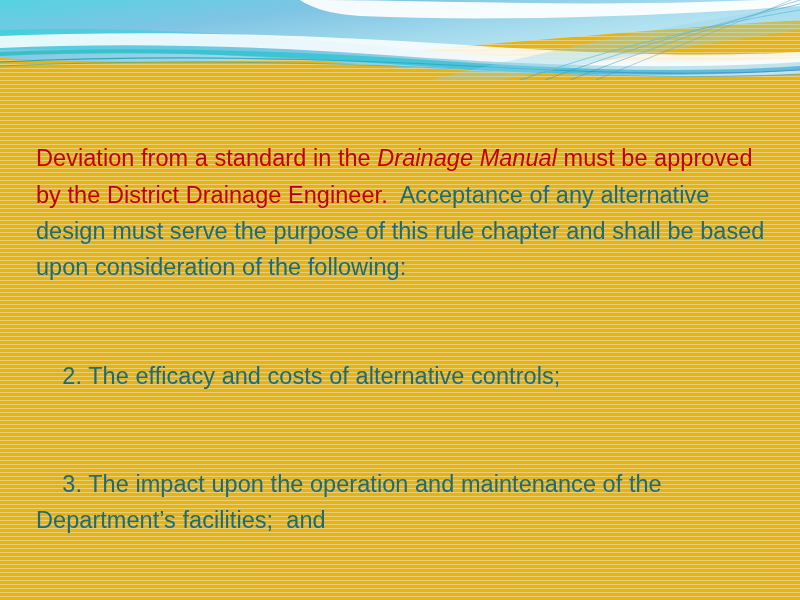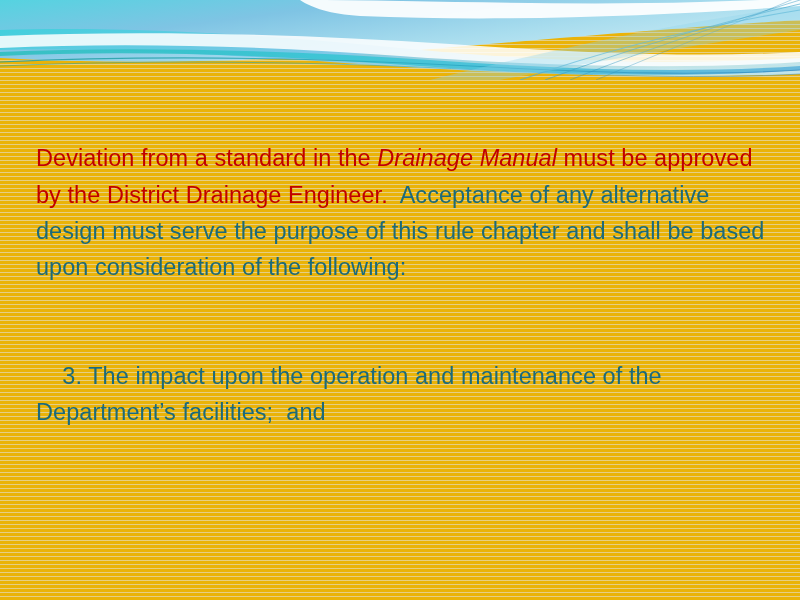--- a/index.html
+++ b/index.html
@@ -113,17 +113,18 @@
       <path d="M545,80 C625,50 712,24 800,4" fill="none" stroke="#3AA0C6" stroke-width="1" opacity="0.6"></path>
       <path d="M570,80 C650,48 735,20 800,0" fill="none" stroke="#2E95BE" stroke-width="0.9" opacity="0.5"></path>
       <path d="M596,80 C676,46 756,16 800,-4" fill="none" stroke="#2A8FBB" stroke-width="0.8" opacity="0.45"></path>
 
       <path d="M430,80 C560,48 680,22 800,6 L800,30 C700,44 590,62 500,80 Z" fill="#8FD4EA" opacity="0.35"></path>
     </svg>
   </div>
 
   <div class="body-text">
     <p class="para"><span class="red">Deviation from a standard in the </span><span class="red-italic">Drainage Manual</span><span class="red"> must be approved by the District Drainage Engineer.</span><span>  Acceptance of any alternative design must serve the purpose of this rule chapter and shall be based upon consideration of the following:</span></p>
+    <p class="para">    2. The efficacy and costs of alternative controls;</p>
     <p class="para">    3. The impact upon the operation and maintenance of the Department’s facilities;  and</p>
     
   </div>
 
 </div>
 
 </body></html>

